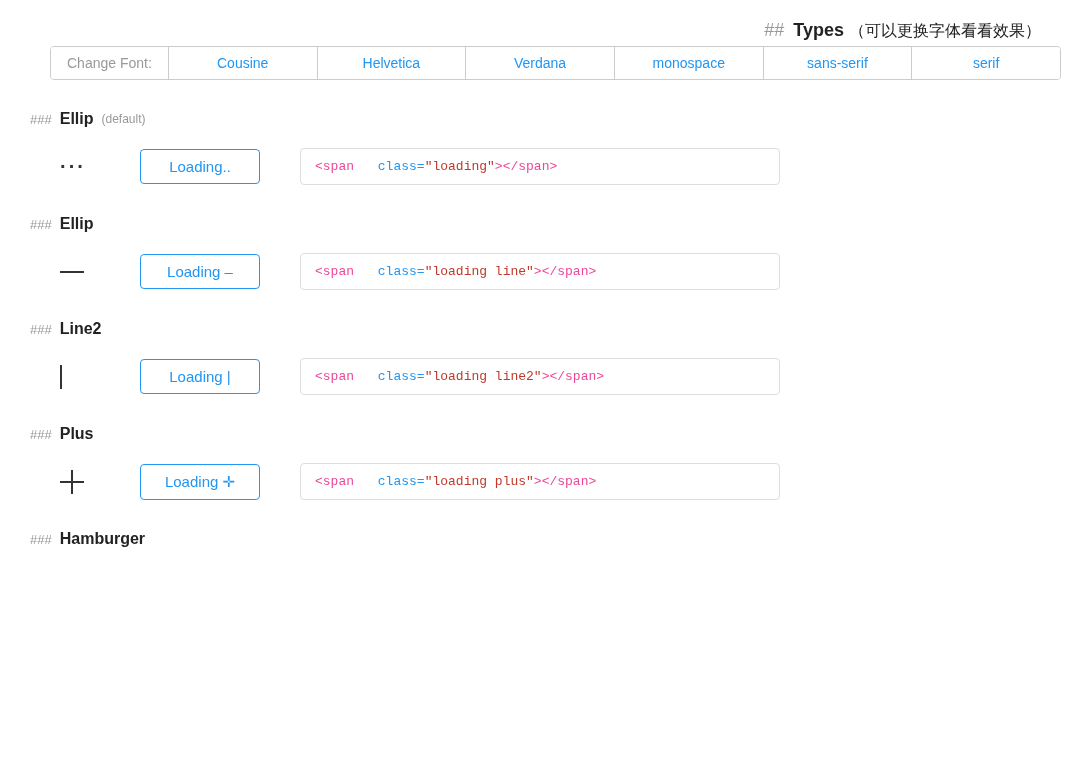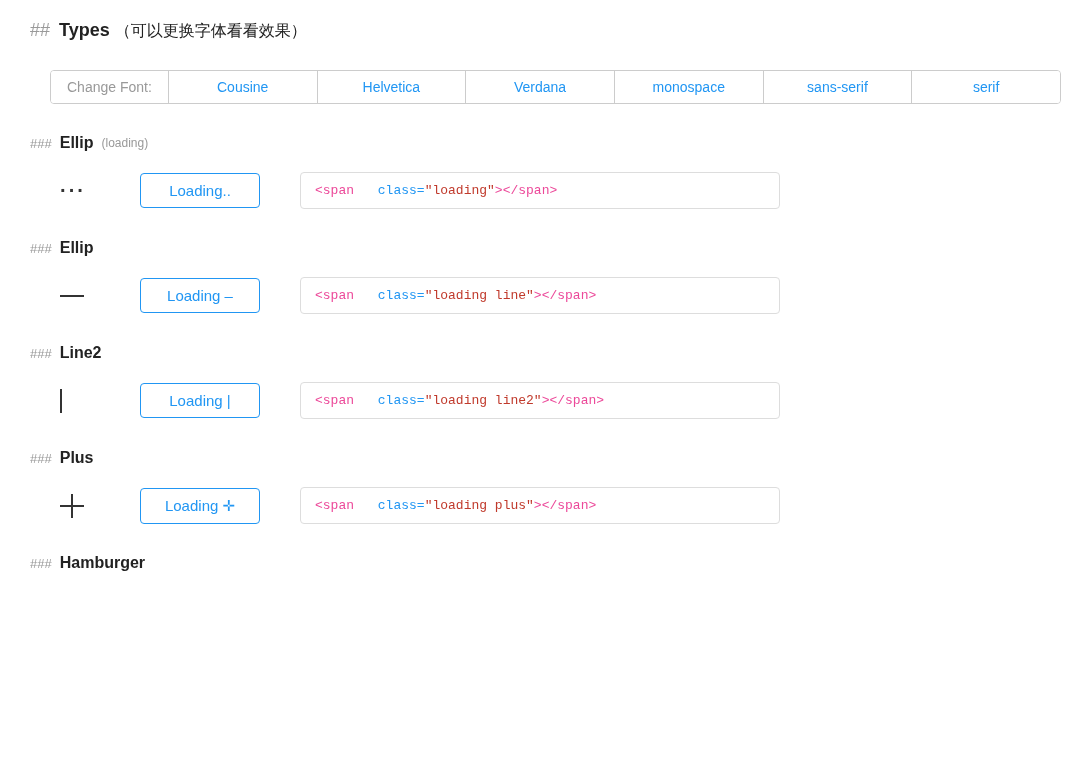--- a/index.html
+++ b/index.html
@@ -7,22 +7,23 @@
       font-family: sans-serif;
       background: #fff;
       color: #333;
       font-size: 14px;
       padding: 20px 30px;
     }
 
     .page-title {
       font-size: 18px;
       font-weight: bold;
-      margin-bottom: 28px;
+      margin-bottom: 4px;
       color: #222;
+      text-align: right;
     }
     .page-title .hash {
       color: #999;
       font-weight: normal;
       margin-right: 4px;
     }
     .page-title .subtitle {
       font-weight: normal;
       font-size: 16px;
     }
@@ -216,21 +217,21 @@
   <button class="font-bar-btn">Verdana</button>
   <button class="font-bar-btn">monospace</button>
   <button class="font-bar-btn">sans-serif</button>
   <button class="font-bar-btn">serif</button>
 </div>
 
 <div class="section">
   <div class="section-heading">
     <span class="hash">###</span>
     <span class="title">Ellip</span>
-    <span class="badge">(loading)</span>
+    <span class="badge">(default)</span>
   </div>
   <div class="demo-row">
     <div class="demo-icon">
       <span class="icon-ellip">···</span>
     </div>
     <button class="demo-button">Loading..</button>
     <div class="demo-code">
       <span class="tag">&lt;span </span><span class="kw">class=</span><span class="str">"loading"</span><span class="tag">&gt;&lt;/span&gt;</span>
     </div>
   </div>

